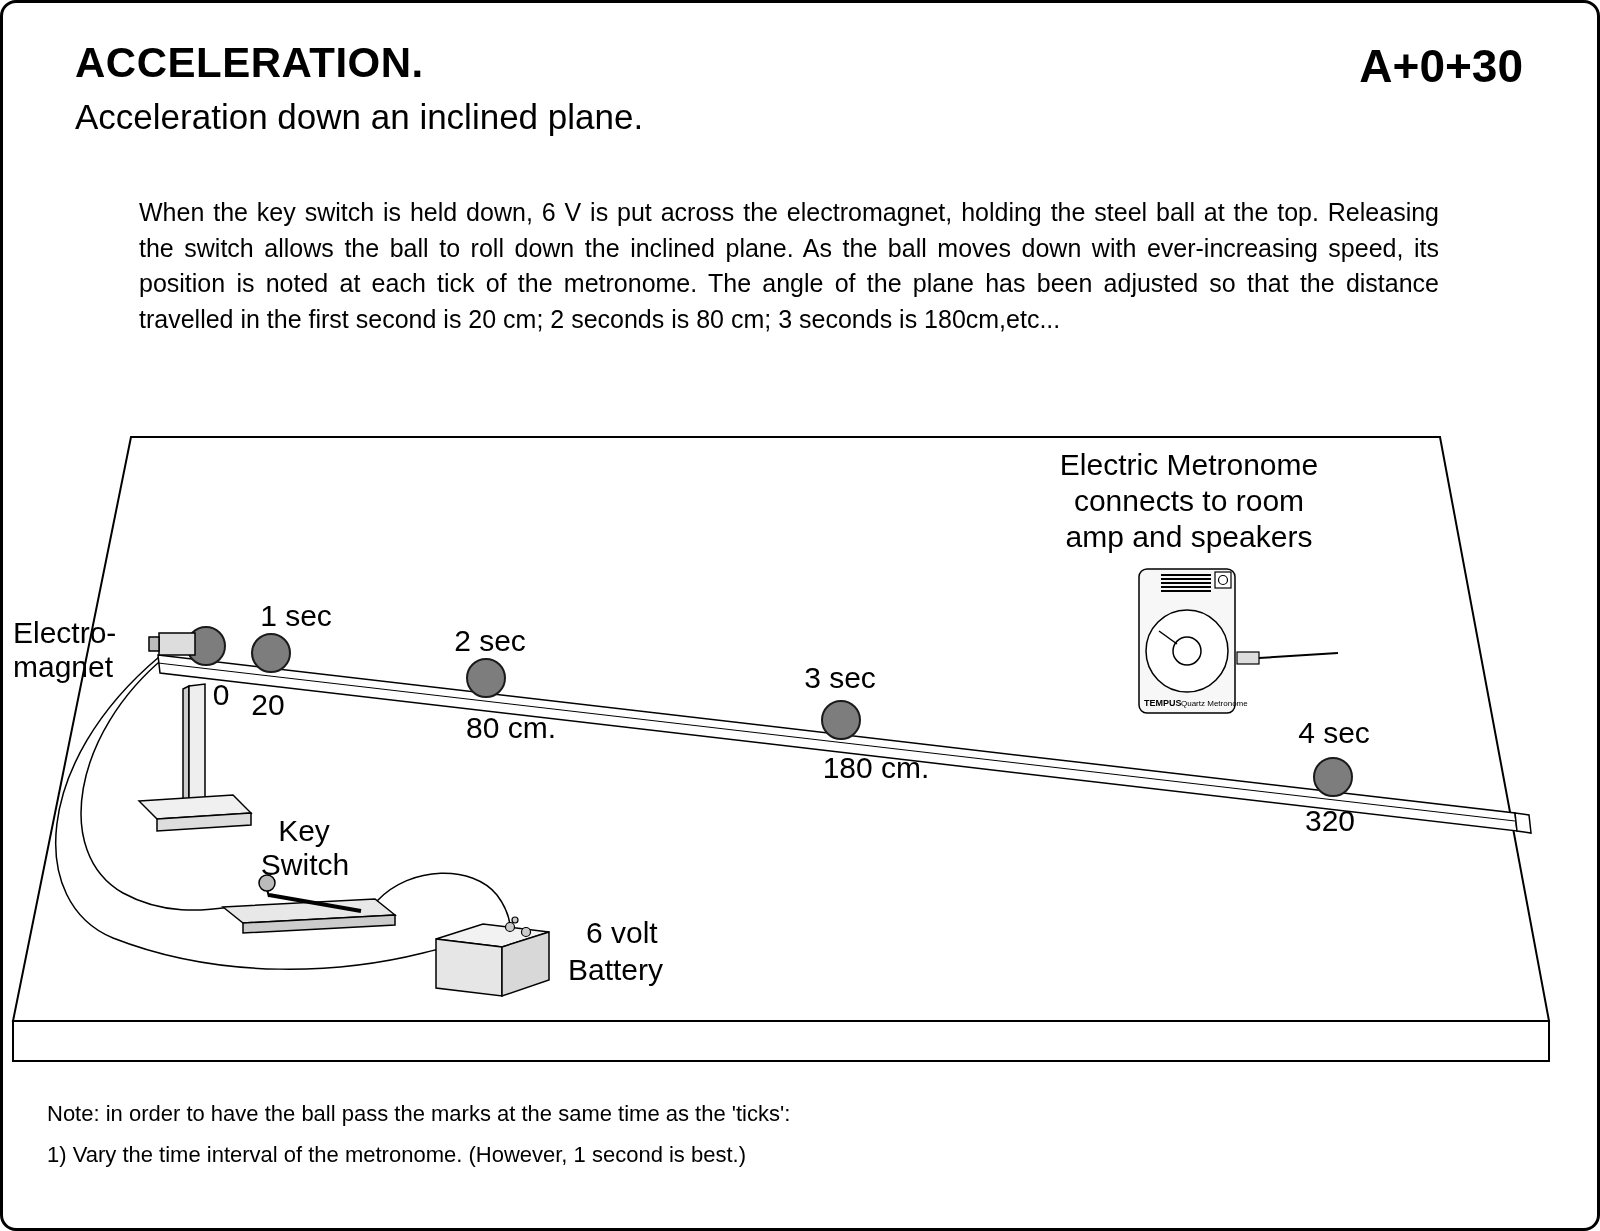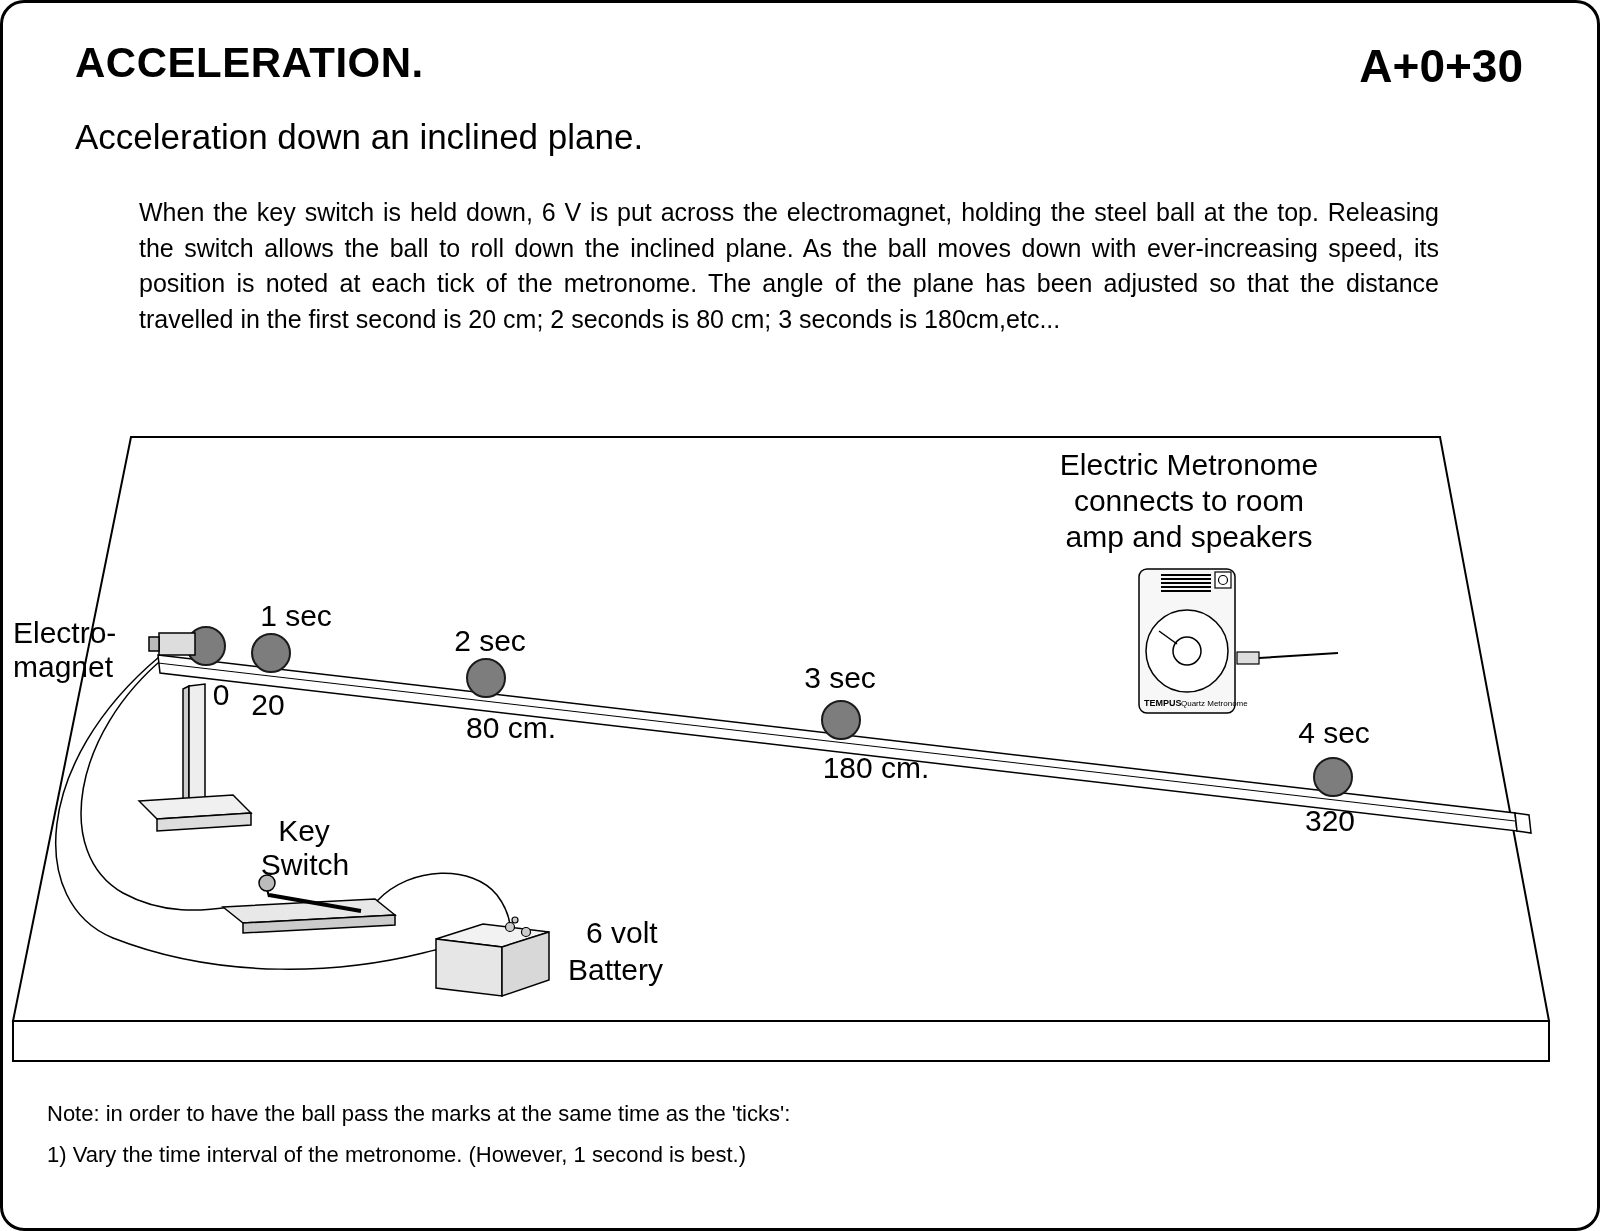--- a/index.html
+++ b/index.html
@@ -1,29 +1,29 @@
 <!DOCTYPE html>
 <html><head>
 <meta charset="utf-8">
 <style>
   * { margin:0; padding:0; box-sizing:border-box; }
   html, body { background:#ffffff; }
   .page {
     width:1600px; height:1231px; position:relative; overflow:hidden;
     background:#ffffff; color:#000;
-    border:3px solid #000; border-radius:24px;
+    border:3px solid #000; border-radius:16px;
     font-family:"Liberation Sans", sans-serif;
   }
   .header-row {
     position:absolute; top:36px; left:72px; right:74px;
     display:flex; justify-content:space-between; align-items:flex-start;
   }
   .title { font-size:42px; font-weight:bold; letter-spacing:0.5px; }
   .code  { font-size:46px; font-weight:bold; }
-  .subtitle { position:absolute; top:114px; left:72px; font-size:35px; }
+  .subtitle { position:absolute; top:94px; left:72px; font-size:35px; }
   .description {
     position:absolute; top:192px; left:136px; width:1300px;
     font-size:25px; line-height:35.5px;
     text-align:justify; text-align-last:left;
   }
   .diagram { position:absolute; top:430px; left:0; width:1600px; height:650px; }
   .notes { position:absolute; top:1090px; left:44px; font-size:22px; line-height:41px; }
   svg text { font-family:"Liberation Sans", sans-serif; font-size:30px; fill:#000; }
   svg text.tiny-b { font-size:9px; font-weight:bold; }
   svg text.tiny   { font-size:8px; }

